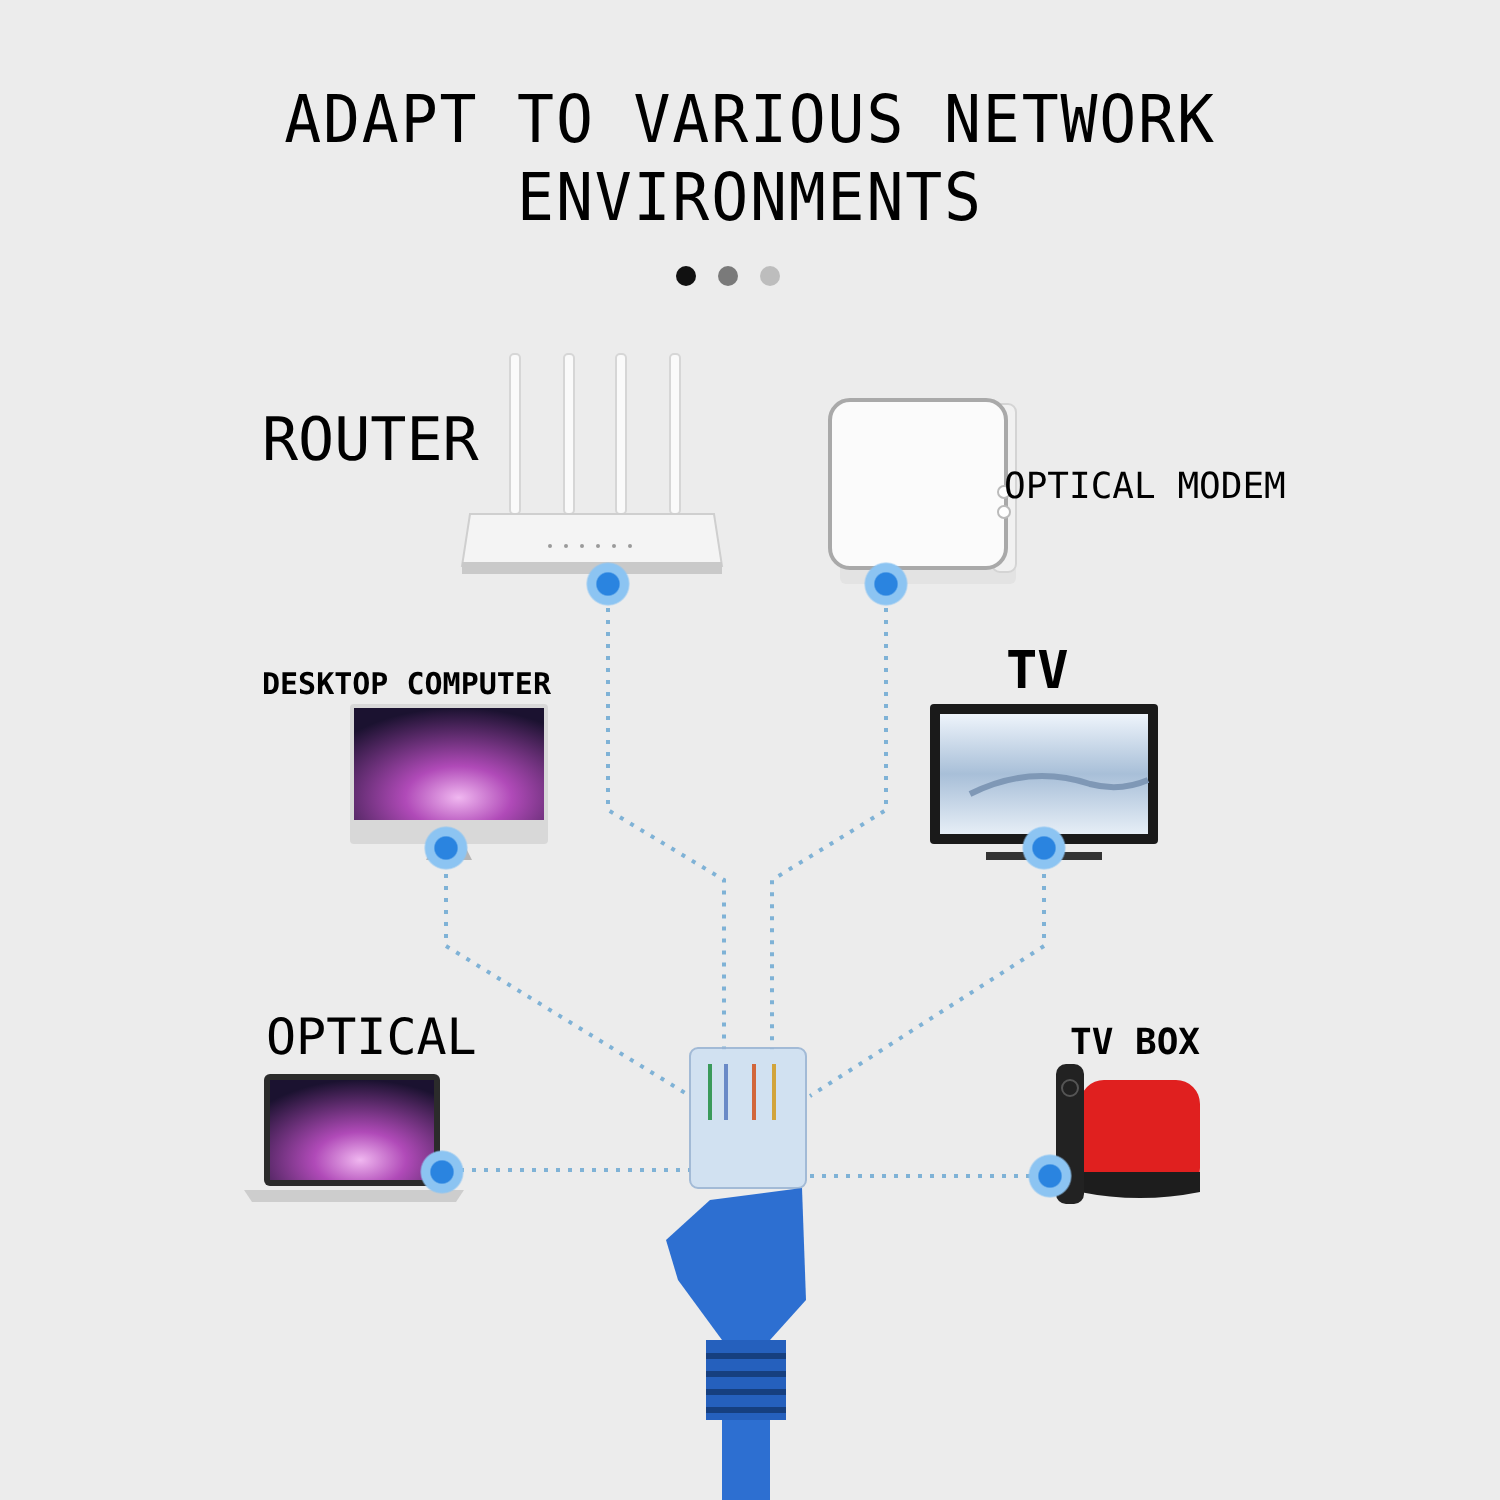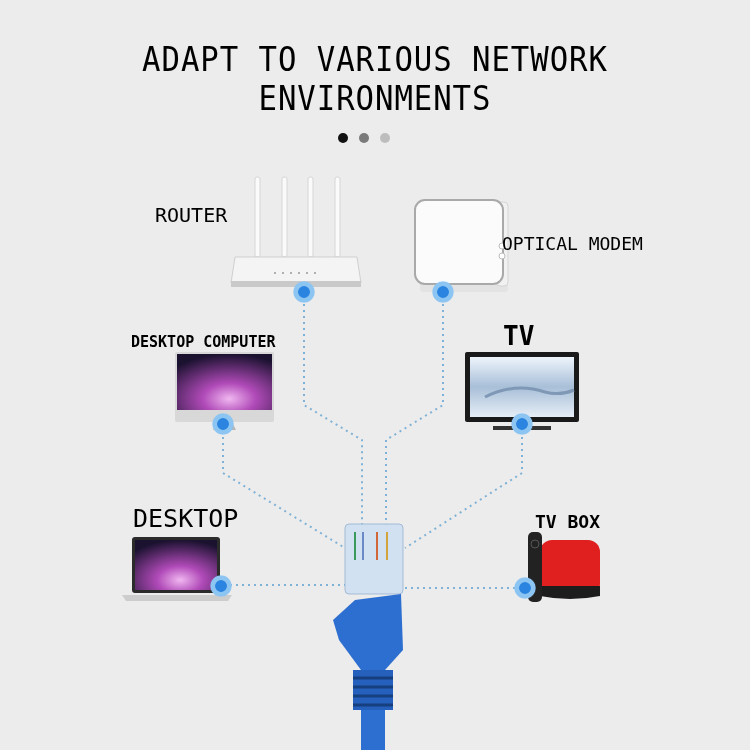--- a/index.html
+++ b/index.html
@@ -2,21 +2,21 @@
 <html><head>
 <meta charset="utf-8">
 <style>
   html,body{margin:0;padding:0;}
   body{width:750px;height:750px;background:#ececec;position:relative;overflow:hidden;font-family:"DejaVu Sans Mono","Liberation Mono",monospace;color:#000;}
   .abs{position:absolute;}
   .title{left:0;top:40px;width:750px;text-align:center;font-size:33px;letter-spacing:1px;transform:scaleX(0.93);transform-origin:center;font-family:"DejaVu Sans Mono",monospace;}
   .dots{left:338px;top:133px;display:flex;gap:11px;}
   .dot{width:10px;height:10px;border-radius:50%;}
   .label{font-family:"DejaVu Sans Mono",monospace;white-space:nowrap;}
-  .lbl-router{left:131px;top:203px;font-size:20px;margin-left:24px;}
+  .lbl-router{left:131px;top:203px;font-size:30px;}
   .lbl-modem{left:502px;top:233px;font-size:18px;}
   .lbl-desktop{left:131px;top:333px;font-size:15px;font-weight:bold;}
   .lbl-tv{left:503px;top:321px;font-size:26px;font-weight:bold;}
   .lbl-laptop{left:133px;top:504px;font-size:25px;}
   .lbl-tvbox{left:535px;top:511px;font-size:18px;font-weight:bold;text-align:right;}
   svg.lines{left:0;top:0;width:750px;height:750px;}
   .node{border-radius:50%;background:radial-gradient(circle,#2a84e0 0 35%,#8cc4f2 40% 65%,rgba(140,196,242,0.3) 70% 100%);width:22px;height:22px;}
 </style>
 </head>
 <body>
@@ -95,21 +95,21 @@
         <stop offset="1" stop-color="#e6eef6"></stop>
       </linearGradient>
     </defs>
   <rect x="0" y="0" width="114" height="70" rx="2" fill="#1a1a1a"></rect>
   <rect x="5" y="5" width="104" height="60" fill="url(#wat)"></rect>
   <path d="M20 45 Q50 30 80 40 Q95 44 109 38" stroke="#7f98b6" stroke-width="3" fill="none"></path>
   <rect x="28" y="74" width="58" height="4" fill="#333"></rect>
 </svg>
 <div class="abs node" style="left:511px;top:413px"></div>
 
-<div class="abs label lbl-laptop">DESKTOP</div>
+<div class="abs label lbl-laptop">OPTICAL</div>
 <svg class="abs" style="left:120px;top:537px" width="115" height="66">
   <rect x="12" y="0" width="88" height="56" rx="3" fill="#2b2b2b"></rect>
   <rect x="15" y="3" width="82" height="50" fill="url(#aur)"></rect>
   <path d="M2 58 L112 58 L108 64 L6 64 Z" fill="#cdcdcd"></path>
 </svg>
 <div class="abs node" style="left:210px;top:575px"></div>
 
 <div class="abs label lbl-tvbox">TV BOX</div>
 <svg class="abs" style="left:524px;top:530px" width="80" height="76">
   <rect x="16" y="10" width="60" height="56" rx="12" fill="#e0201f"></rect>

